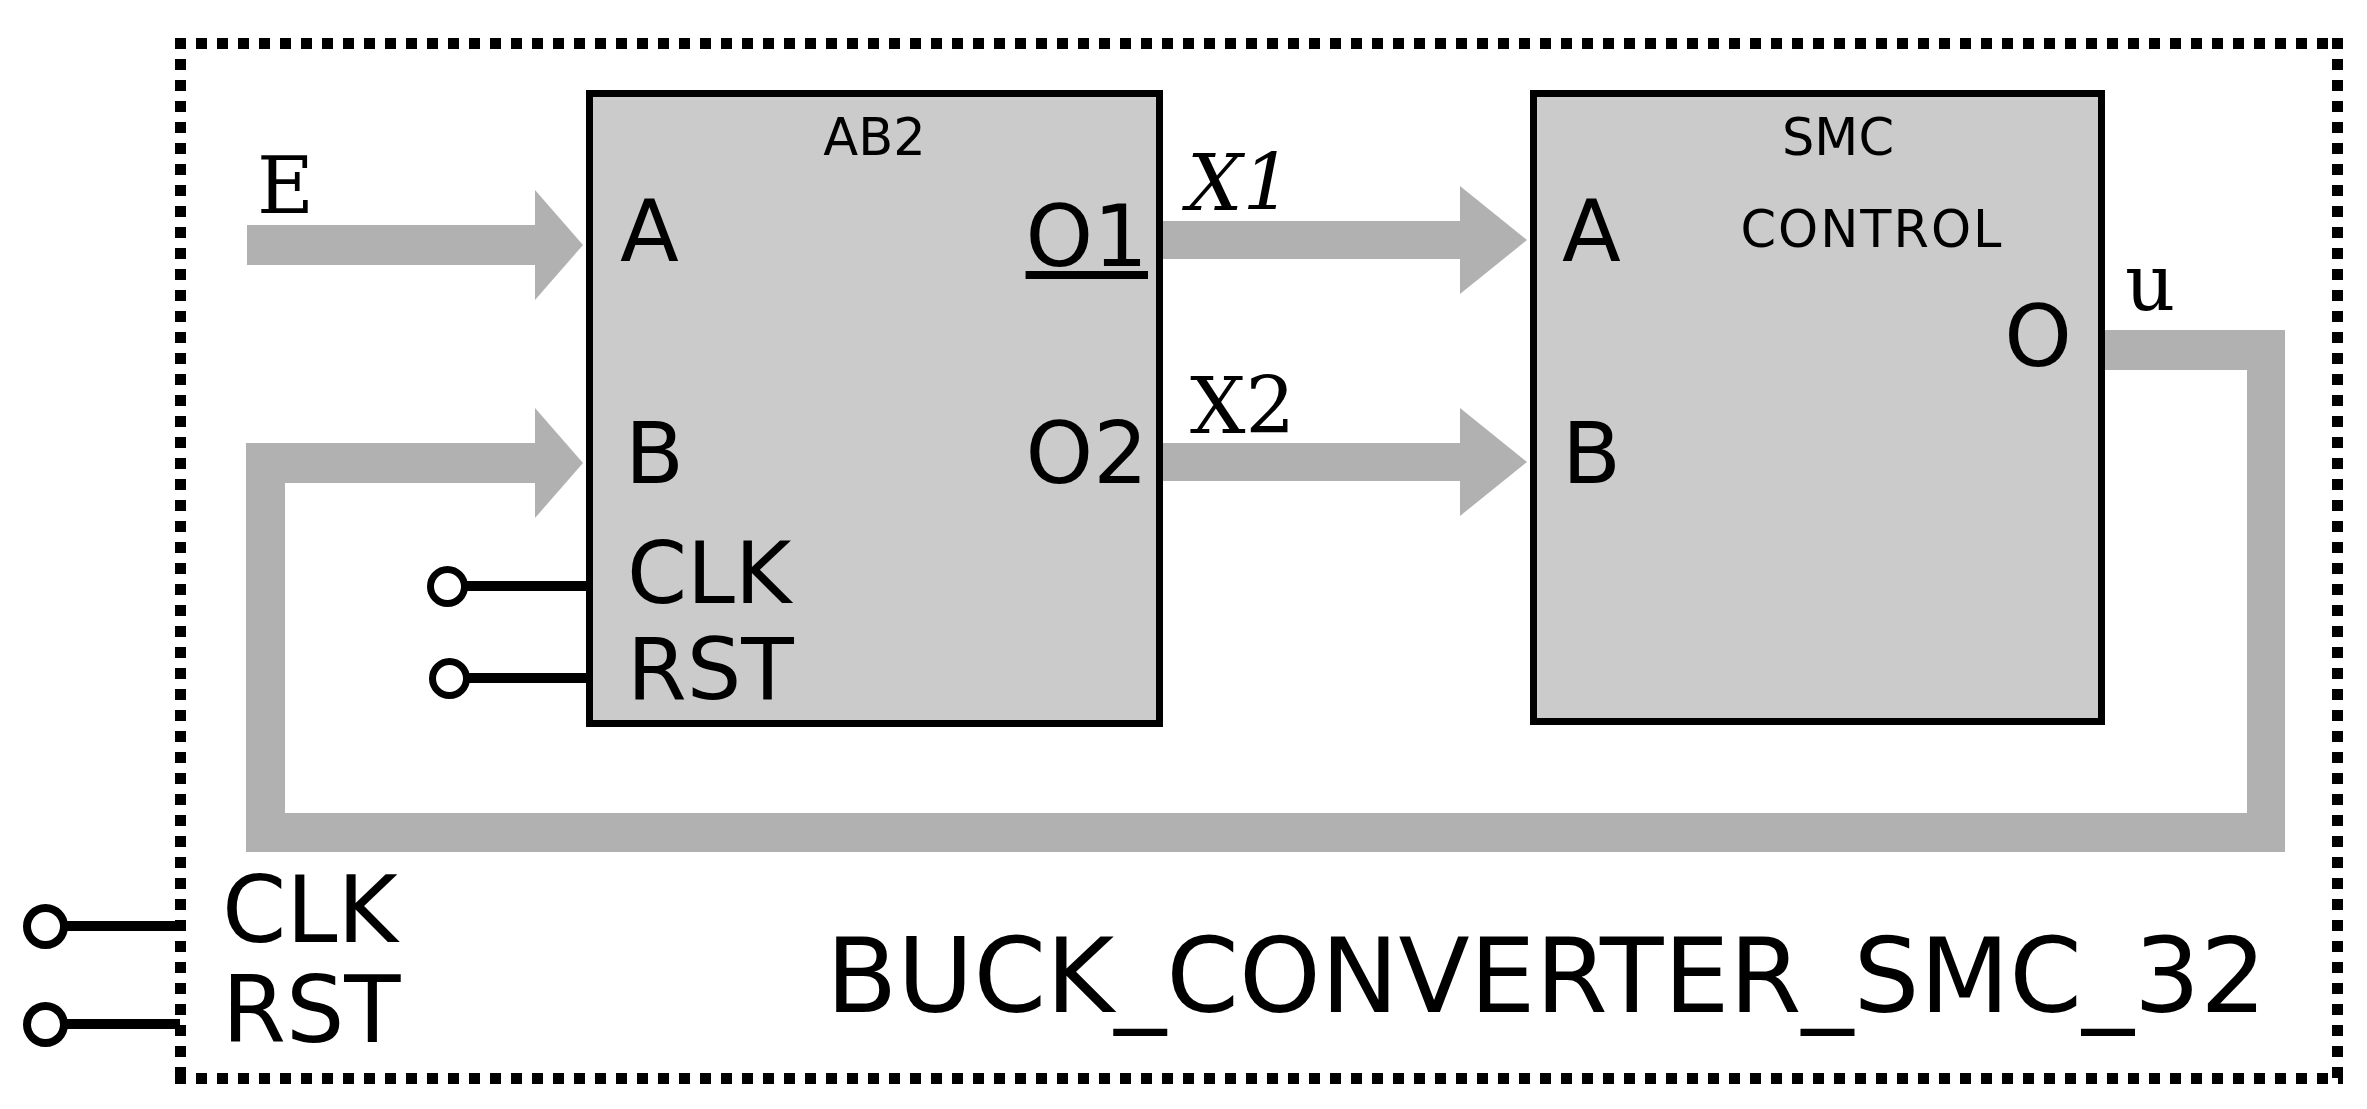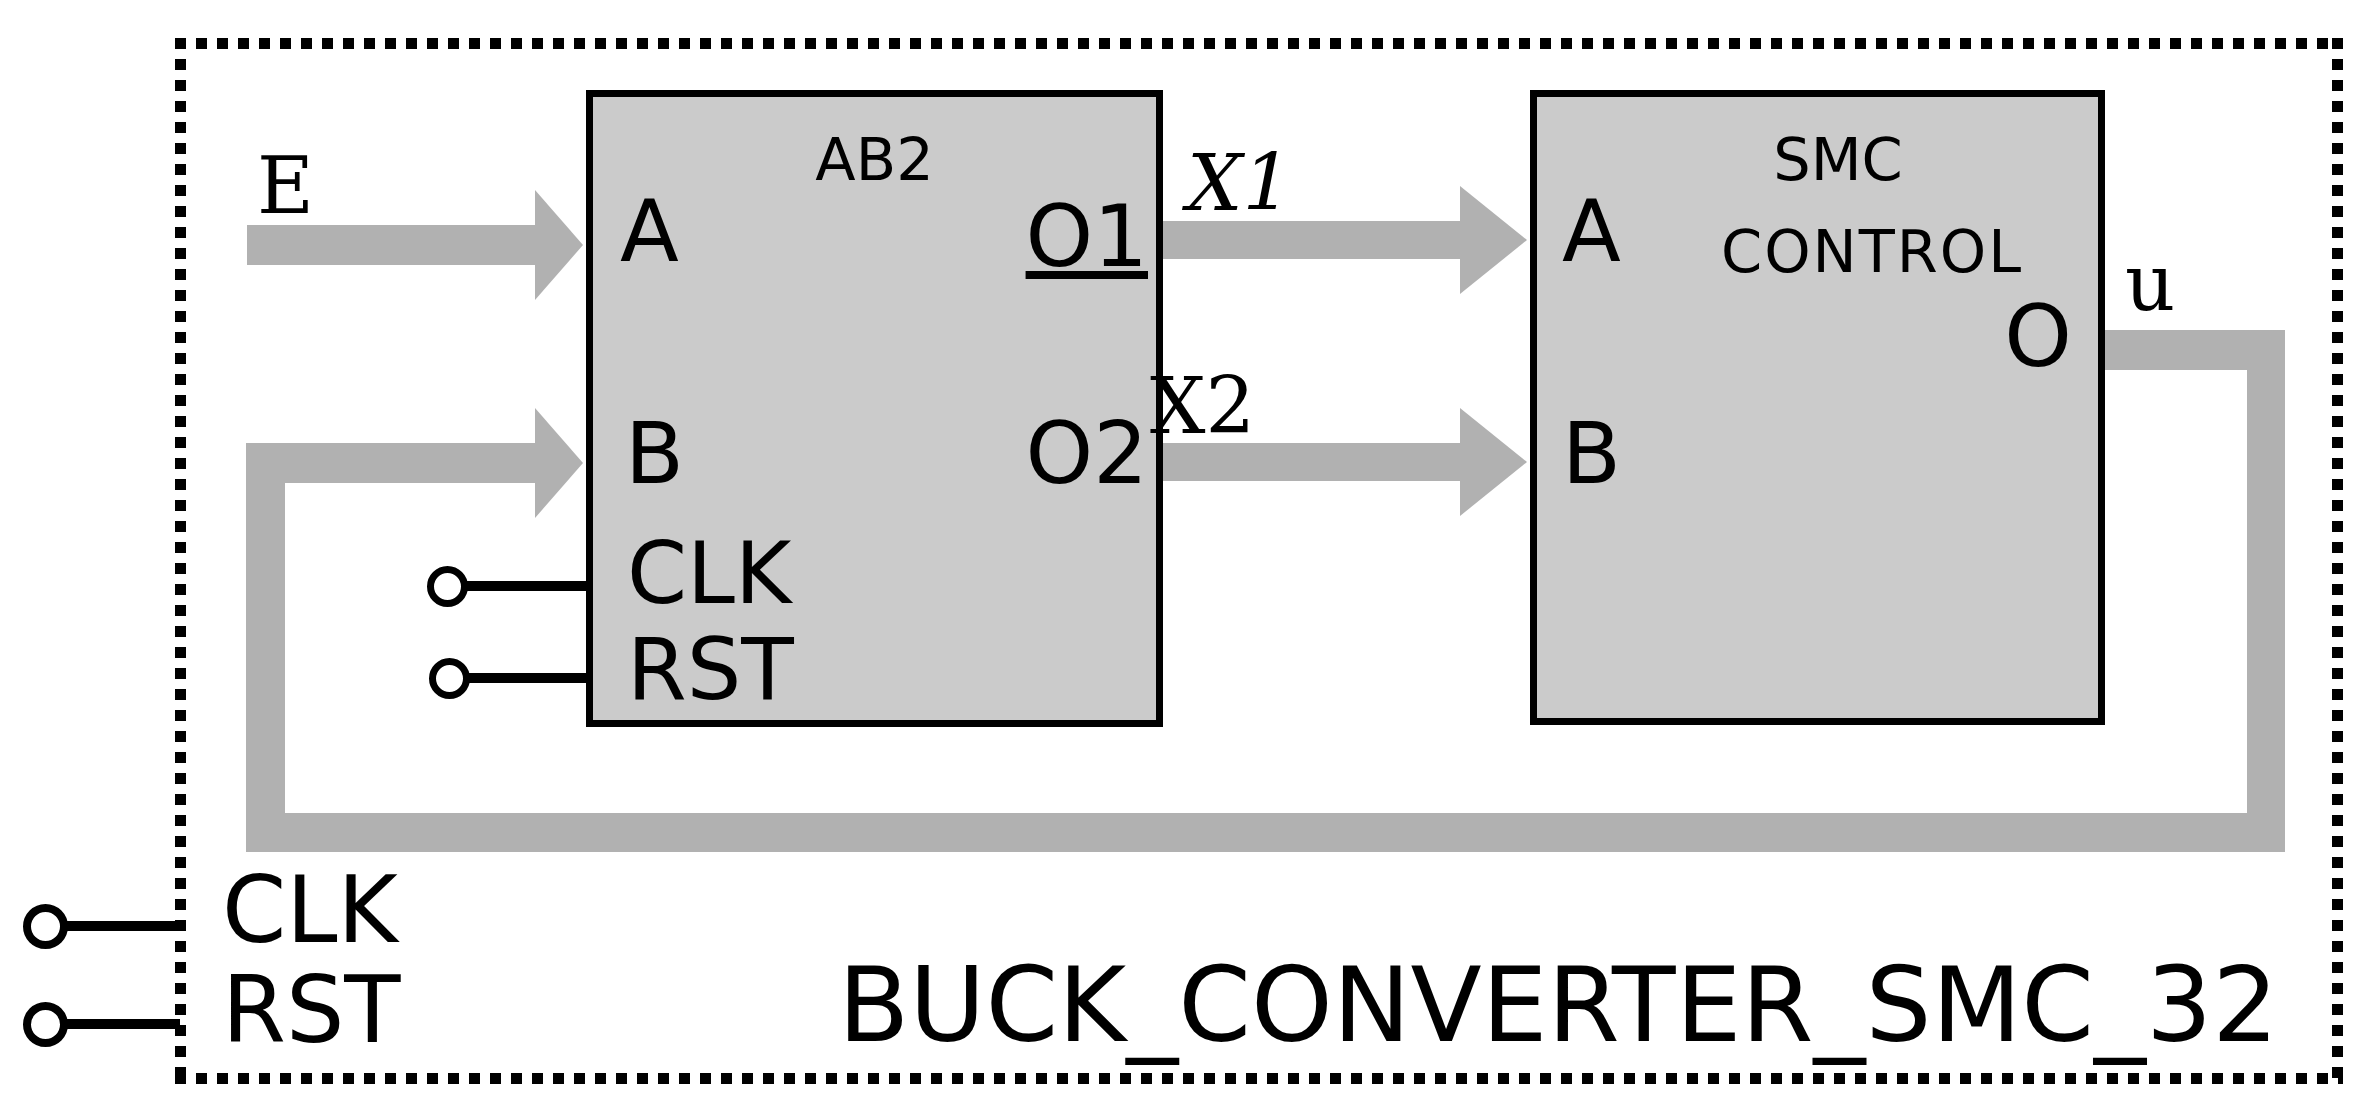--- a/index.html
+++ b/index.html
@@ -23,21 +23,21 @@
     position:absolute;
     background:#cbcbcb;
     border:7px solid #000;
     box-sizing:border-box;
   }
   .block-ab2{left:586px;top:90px;width:577px;height:637px;}
   .block-smc{left:1530px;top:90px;width:575px;height:635px;}
   
   .lbl{position:absolute;color:#000;line-height:1;white-space:nowrap;}
   .f-port{font-size:86px;}
-  .f-name{font-size:59px;margin-top:18px;}
+  .f-name{font-size:51px;}
   .f-sig{font-family:"DejaVu Serif","Liberation Serif",serif;font-size:78px;}
   .f-ext{font-size:92px;}
   .f-title{font-size:104px;}
   .ta-c{text-align:center;}
   .ta-r{text-align:right;}
   
   .wire{position:absolute;background:#b1b1b1;}
   .ahead{position:absolute;width:0;height:0;}
   .ahead-sm{border-top:55px solid transparent;border-bottom:55px solid transparent;border-left:48px solid #b1b1b1;}
   .ahead-lg{border-top:54px solid transparent;border-bottom:54px solid transparent;border-left:67px solid #b1b1b1;}
@@ -92,26 +92,26 @@
 
   <div class="block block-smc"></div>
   <div class="lbl f-name ta-c" style="left:1572px;top:204px;width:600px;letter-spacing:2px;">CONTROL</div>
   <div class="lbl f-name ta-c" style="left:1538px;top:112px;width:600px;">SMC</div>
   <div class="lbl f-port" style="left:1562px;top:188px;">A</div>
   <div class="lbl f-port" style="left:1562px;top:410px;">B</div>
   <div class="lbl f-port ta-r" style="left:1872px;top:293px;width:200px;">O</div>
 
   <div class="lbl f-sig" style="left:257px;top:147px;">E</div>
   <div class="lbl f-sig" style="left:1187px;top:144px;font-style:italic;">X1</div>
-  <div class="lbl f-sig" style="left:1150px;top:367px;">X2</div>
+  <div class="lbl f-sig" style="left:1190px;top:367px;">X2</div>
   <div class="lbl f-sig" style="left:2125px;top:244px;">u</div>
 
   <div class="pin-line" style="left:66px;top:921px;width:114px;"></div>
   <div class="pin-circle pin-circle-ext" style="left:23px;top:904px;"></div>
   <div class="lbl f-ext" style="left:222px;top:865px;">CLK</div>
 
   <div class="pin-line" style="left:66px;top:1019px;width:114px;"></div>
   <div class="pin-circle pin-circle-ext" style="left:23px;top:1002px;"></div>
   <div class="lbl f-ext" style="left:222px;top:965px;">RST</div>
 
-  <div class="lbl f-title" style="left:826px;top:953px;margin-left:12px;">BUCK_CONVERTER_SMC_32</div>
+  <div class="lbl f-title" style="left:826px;top:924px;">BUCK_CONVERTER_SMC_32</div>
 
 </div>
 
 </body></html>

